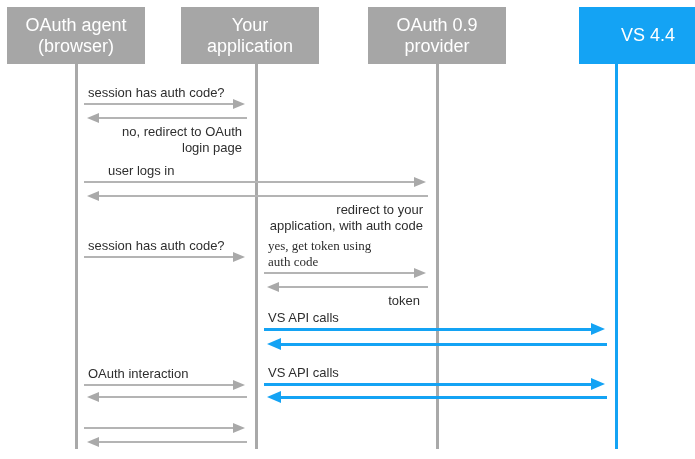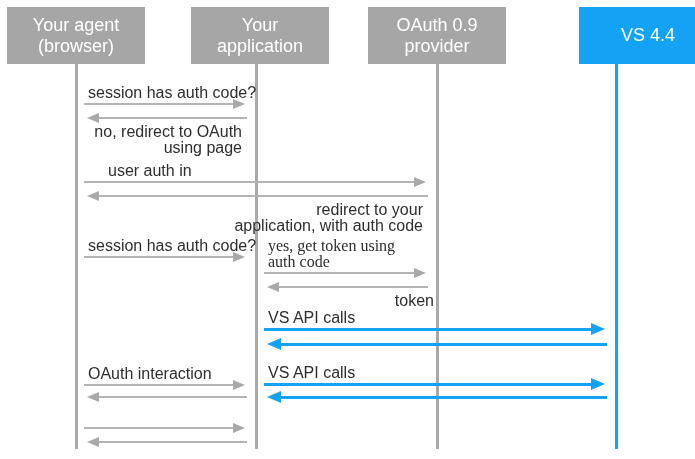--- a/index.html
+++ b/index.html
@@ -56,37 +56,37 @@
     border-left: 14px solid var(--accent-blue, #14a3f4);
   }
   .msg.blue.left .head {
     left: 0; top: -6px;
     border-top: 6px solid transparent; border-bottom: 6px solid transparent;
     border-right: 14px solid var(--accent-blue, #14a3f4);
   }
   
   .lbl {
     position: absolute;
-    font-size: 16px;
+    font-size: 13px;
     line-height: 16px;
     color: var(--label-text, #2e2e2e);
     white-space: pre-line;
   }
   .lbl.r { text-align: right; }
 </style>
 </head>
 <body>
 
 <div id="stage" style="--bg: #ffffff; --actor-gray: #a6a6a6; --accent-blue: #14a3f4; --arrow-gray: #b4b4b4; --arrowhead-gray: #a9a9a9; --lifeline-gray: #a9a9a9; --actor-text: #ffffff; --label-text: #2e2e2e;">
   <div id="actors">
       <div class="actor gray" style="left: 7px;">
-        <span>Your agent
+        <span>OAuth agent
 (browser)</span>
       </div>
-      <div class="actor gray" style="left: 191px;">
+      <div class="actor gray" style="left: 181px;">
         <span>Your
 application</span>
       </div>
       <div class="actor gray" style="left: 368px;">
         <span>OAuth 0.9
 provider</span>
       </div>
       <div class="actor blue" style="left: 547px;">
         <span>VS 4.4</span>
       </div>
@@ -101,26 +101,26 @@
       <div class="msg gray right" style="left: 84px; width: 161px; top: 104px;">
         <div class="line"></div>
         <div class="head"></div>
       </div>
       <div class="lbl" style="left: 88px; top: 85px;">session has auth code?</div>
       <div class="msg gray left" style="left: 87px; width: 160px; top: 118px;">
         <div class="line"></div>
         <div class="head"></div>
       </div>
       <div class="lbl r" style="right: 453px; top: 124px;">no, redirect to OAuth
-using page</div>
+login page</div>
       <div class="msg gray right" style="left: 84px; width: 342px; top: 182px;">
         <div class="line"></div>
         <div class="head"></div>
       </div>
-      <div class="lbl" style="left: 108px; top: 163px;">user auth in</div>
+      <div class="lbl" style="left: 108px; top: 163px;">user logs in</div>
       <div class="msg gray left" style="left: 87px; width: 341px; top: 196px;">
         <div class="line"></div>
         <div class="head"></div>
       </div>
       <div class="lbl r" style="right: 272px; top: 202px;">redirect to your
 application, with auth code</div>
       <div class="msg gray right" style="left: 84px; width: 161px; top: 257px;">
         <div class="line"></div>
         <div class="head"></div>
       </div>
@@ -128,21 +128,21 @@
       <div class="msg gray right" style="left: 264px; width: 162px; top: 273px;">
         <div class="line"></div>
         <div class="head"></div>
       </div>
       <div class="lbl" style="left: 268px; top: 238px; font-family: Liberation Serif, serif;">yes, get token using
 auth code</div>
       <div class="msg gray left" style="left: 267px; width: 161px; top: 287px;">
         <div class="line"></div>
         <div class="head"></div>
       </div>
-      <div class="lbl r" style="right: 261px; top: 293px;">token</div>
+      <div class="lbl r" style="right: 275px; top: 293px;">token</div>
       <div class="msg blue right" style="left: 264px; width: 341px; top: 329px;">
         <div class="line"></div>
         <div class="head"></div>
       </div>
       <div class="lbl" style="left: 268px; top: 310px;">VS API calls</div>
       <div class="msg blue left" style="left: 267px; width: 340px; top: 344px;">
         <div class="line"></div>
         <div class="head"></div>
       </div>
       <div class="msg gray right" style="left: 84px; width: 161px; top: 385px;">

